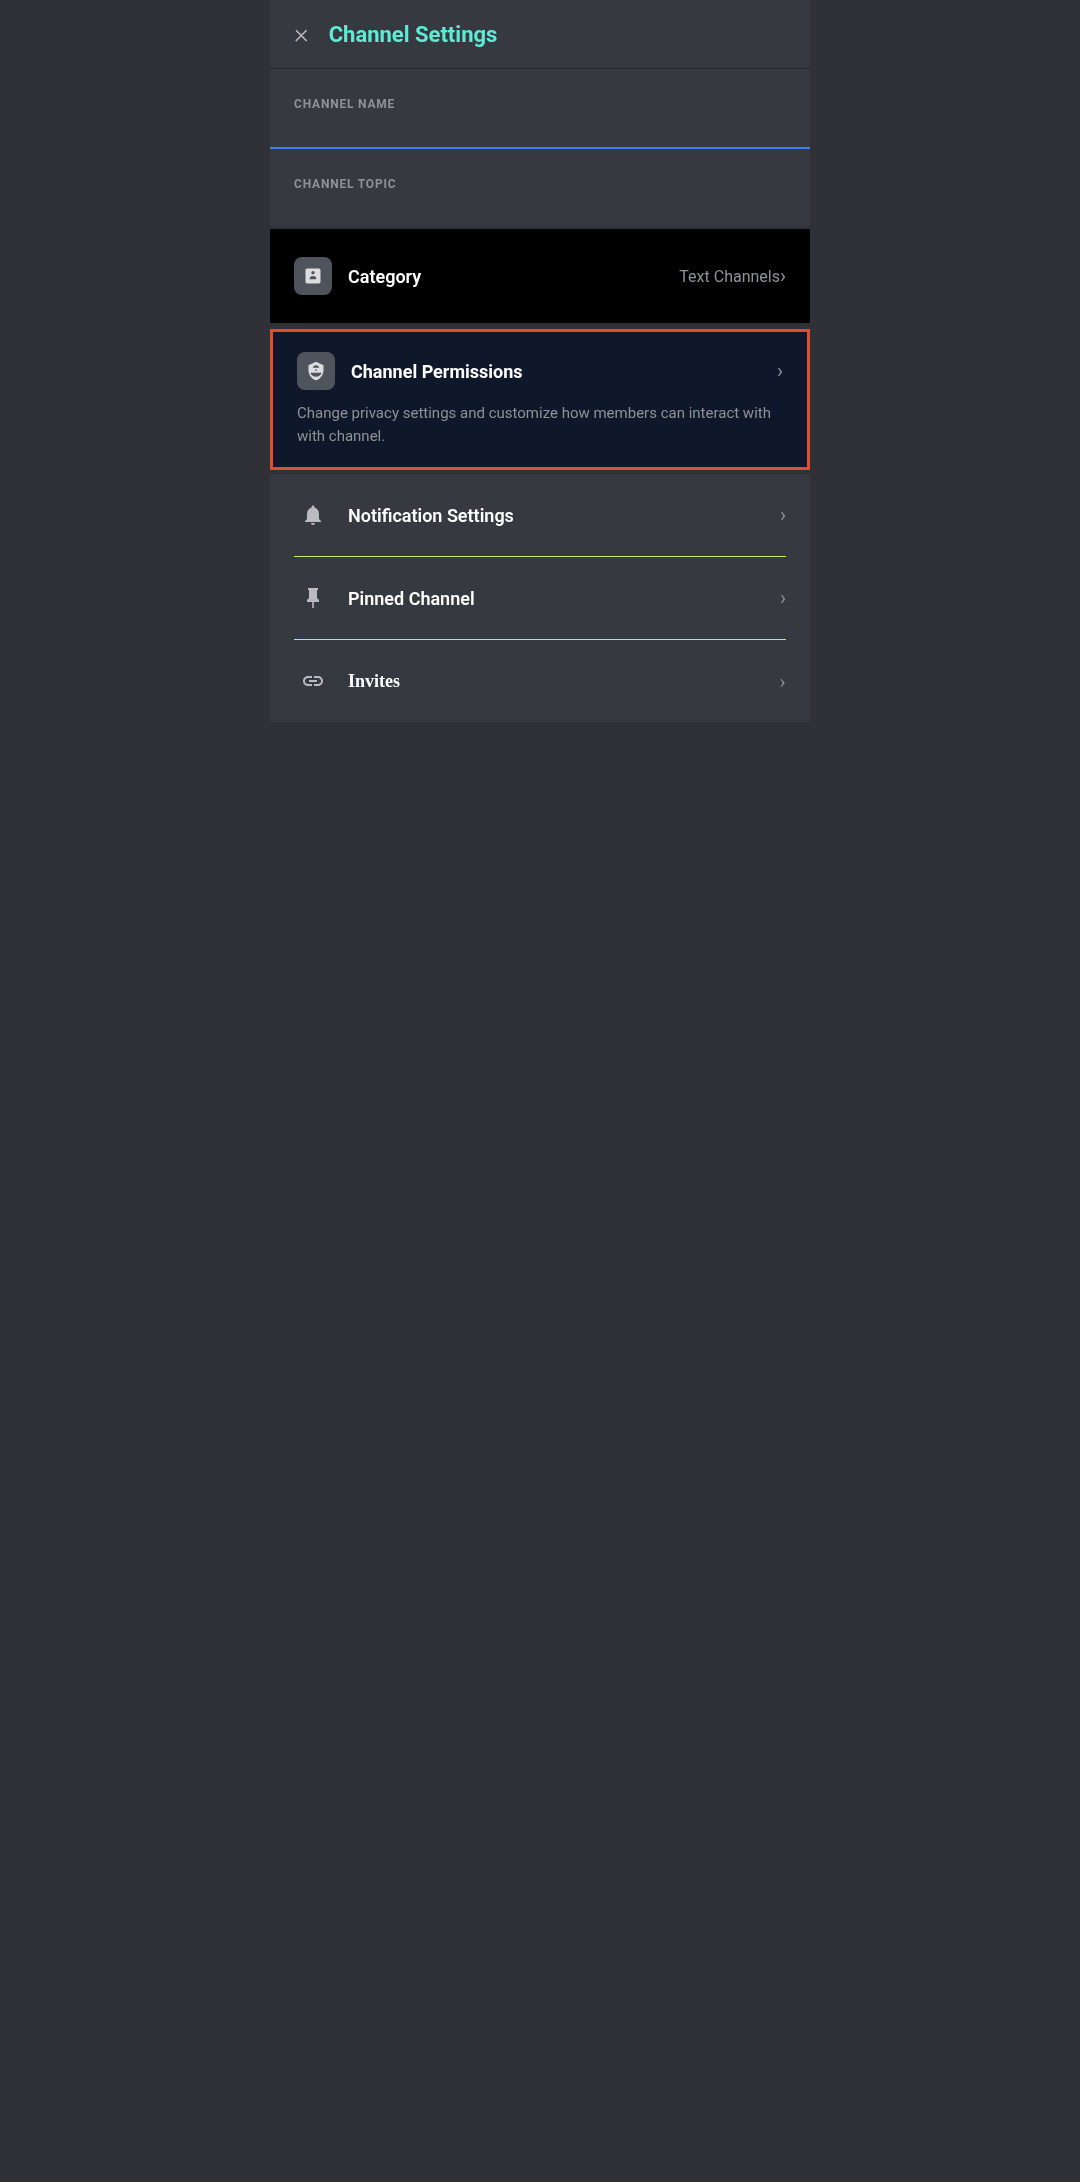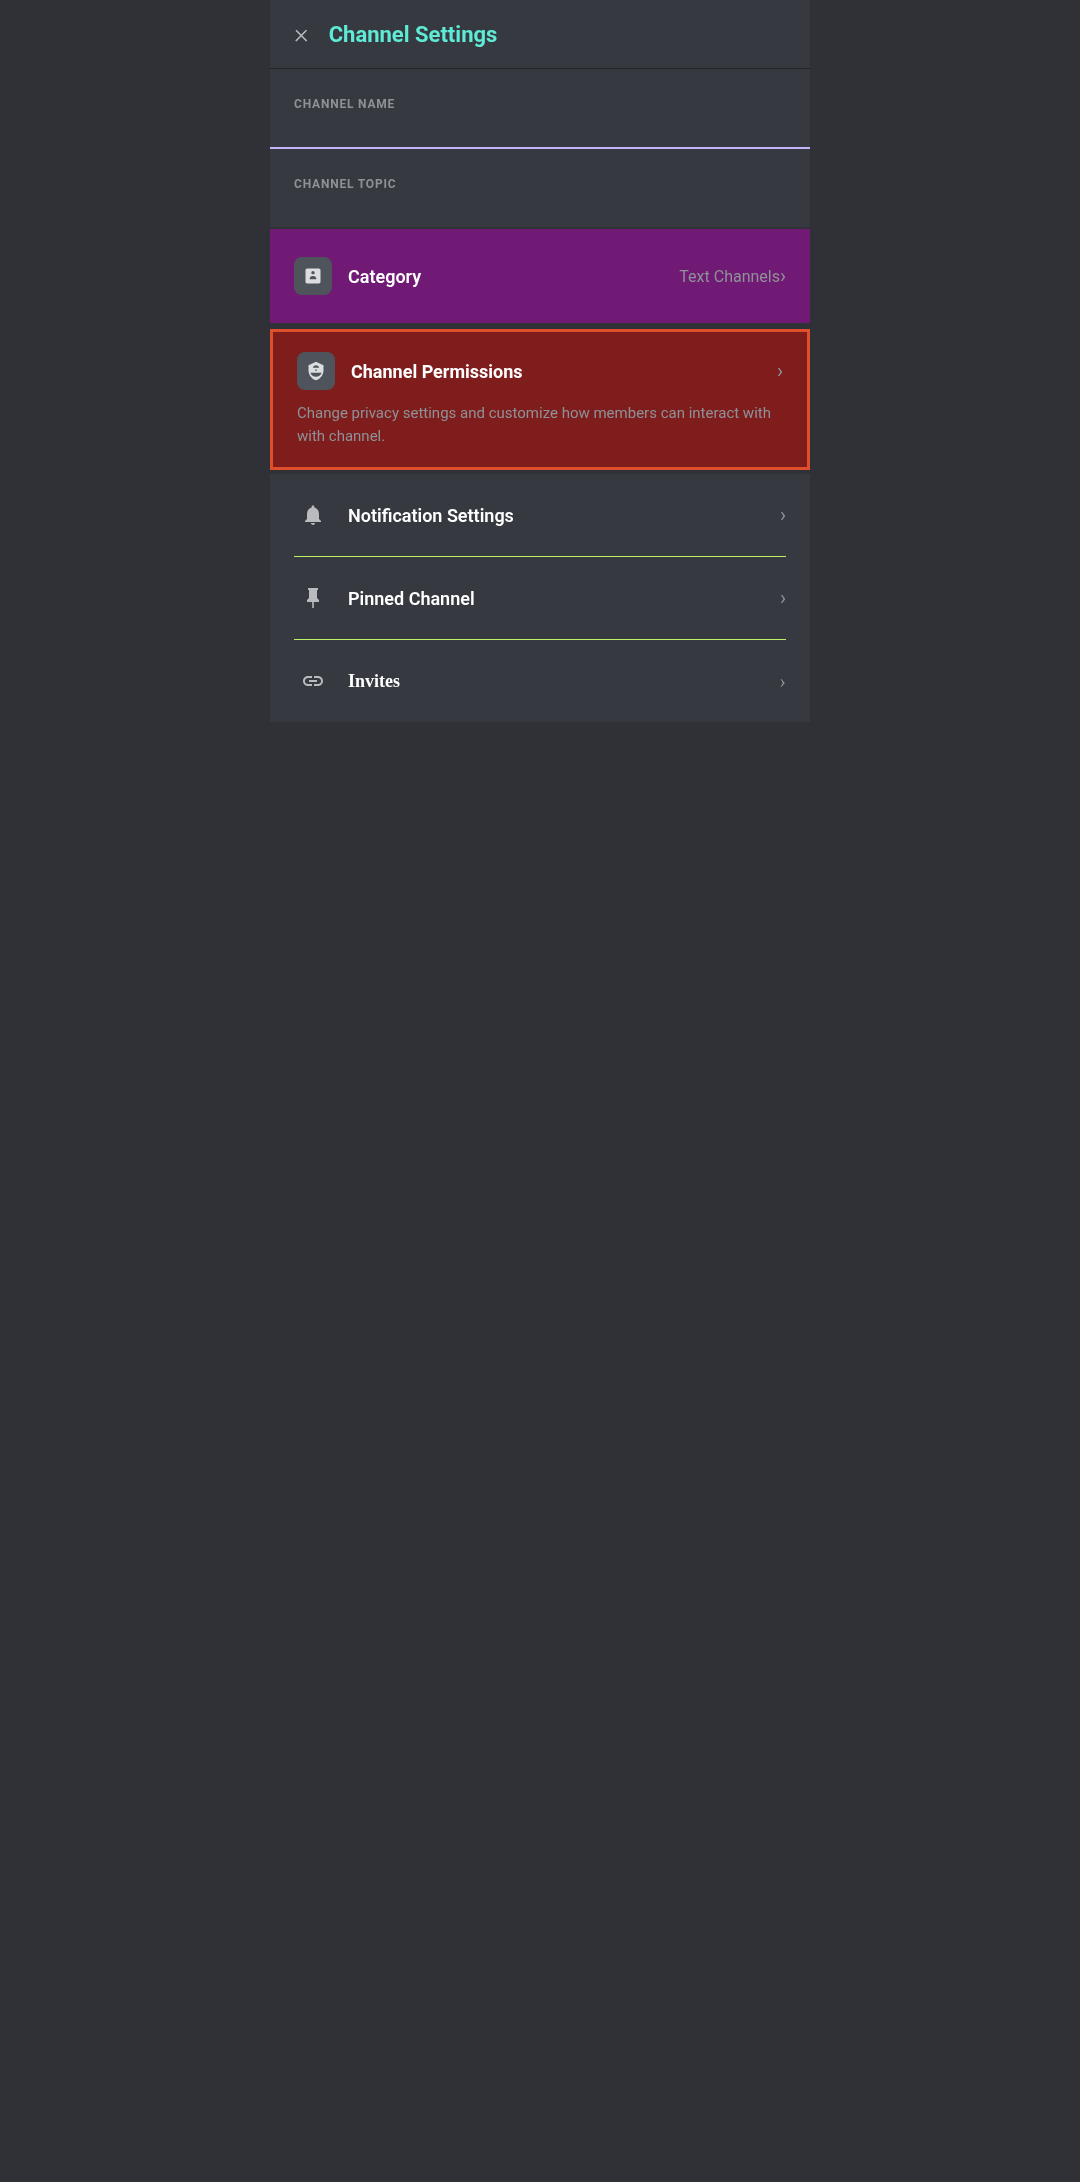--- a/index.html
+++ b/index.html
@@ -41,21 +41,21 @@
     .header-title {
       font-size: 22px;
       font-weight: 700;
       color: #5eead4;
     }
 
     
     .section {
       background-color: #36393f;
       padding: 28px 24px 20px;
-      border-bottom: 2px solid #c4b5fd;
+      border-bottom: 2px solid #3b82f6;
     }
 
     .section-label {
       font-size: 12px;
       font-weight: 700;
       color: #8e9297;
       letter-spacing: 0.8px;
       margin-bottom: 16px;
       text-transform: uppercase;
     }
@@ -119,21 +119,21 @@
 
     .char-count {
       text-align: right;
       color: #8e9297;
       font-size: 14px;
       margin-top: 8px;
     }
 
     
     .category-section {
-      background-color: #701a75;
+      background-color: #000000;
       padding: 20px 24px;
       border-bottom: 2px solid #2f3136;
     }
 
     .menu-row {
       display: flex;
       align-items: center;
       cursor: pointer;
       padding: 8px 0;
     }
@@ -166,21 +166,21 @@
       color: #8e9297;
     }
 
     .chevron {
       color: #8e9297;
       font-size: 20px;
     }
 
     
     .highlighted-section {
-      background-color: #7f1d1d;
+      background-color: #0f172a;
       padding: 20px 24px;
       border: 3px solid #e04f2c;
       margin: 4px 0;
       cursor: pointer;
     }
 
     .highlighted-row {
       display: flex;
       align-items: center;
       margin-bottom: 12px;

